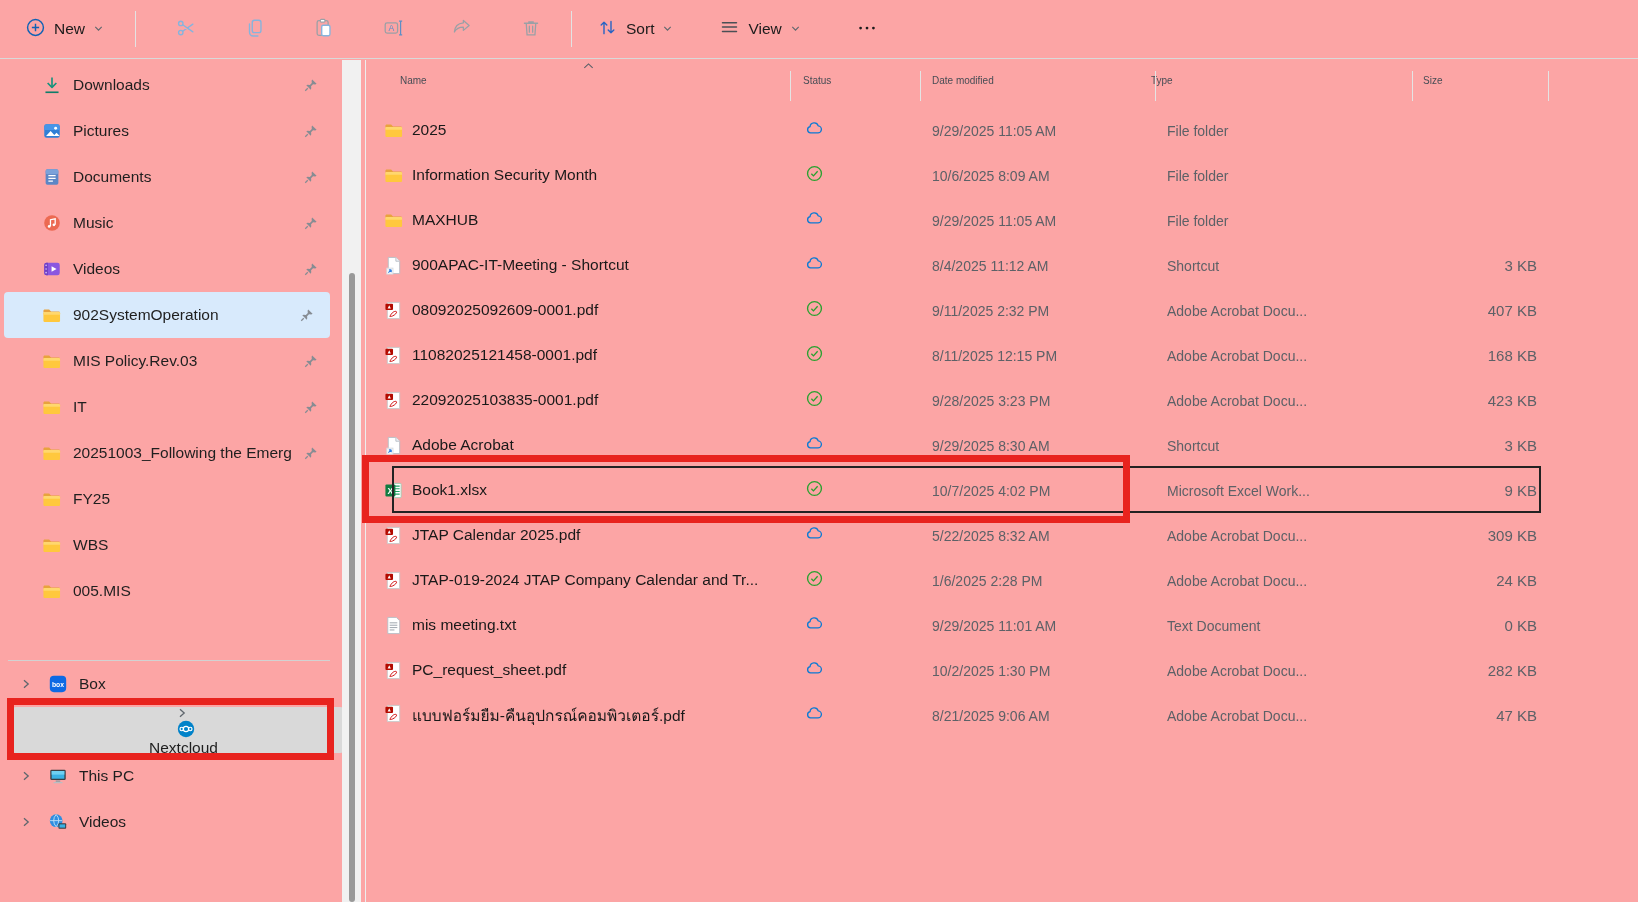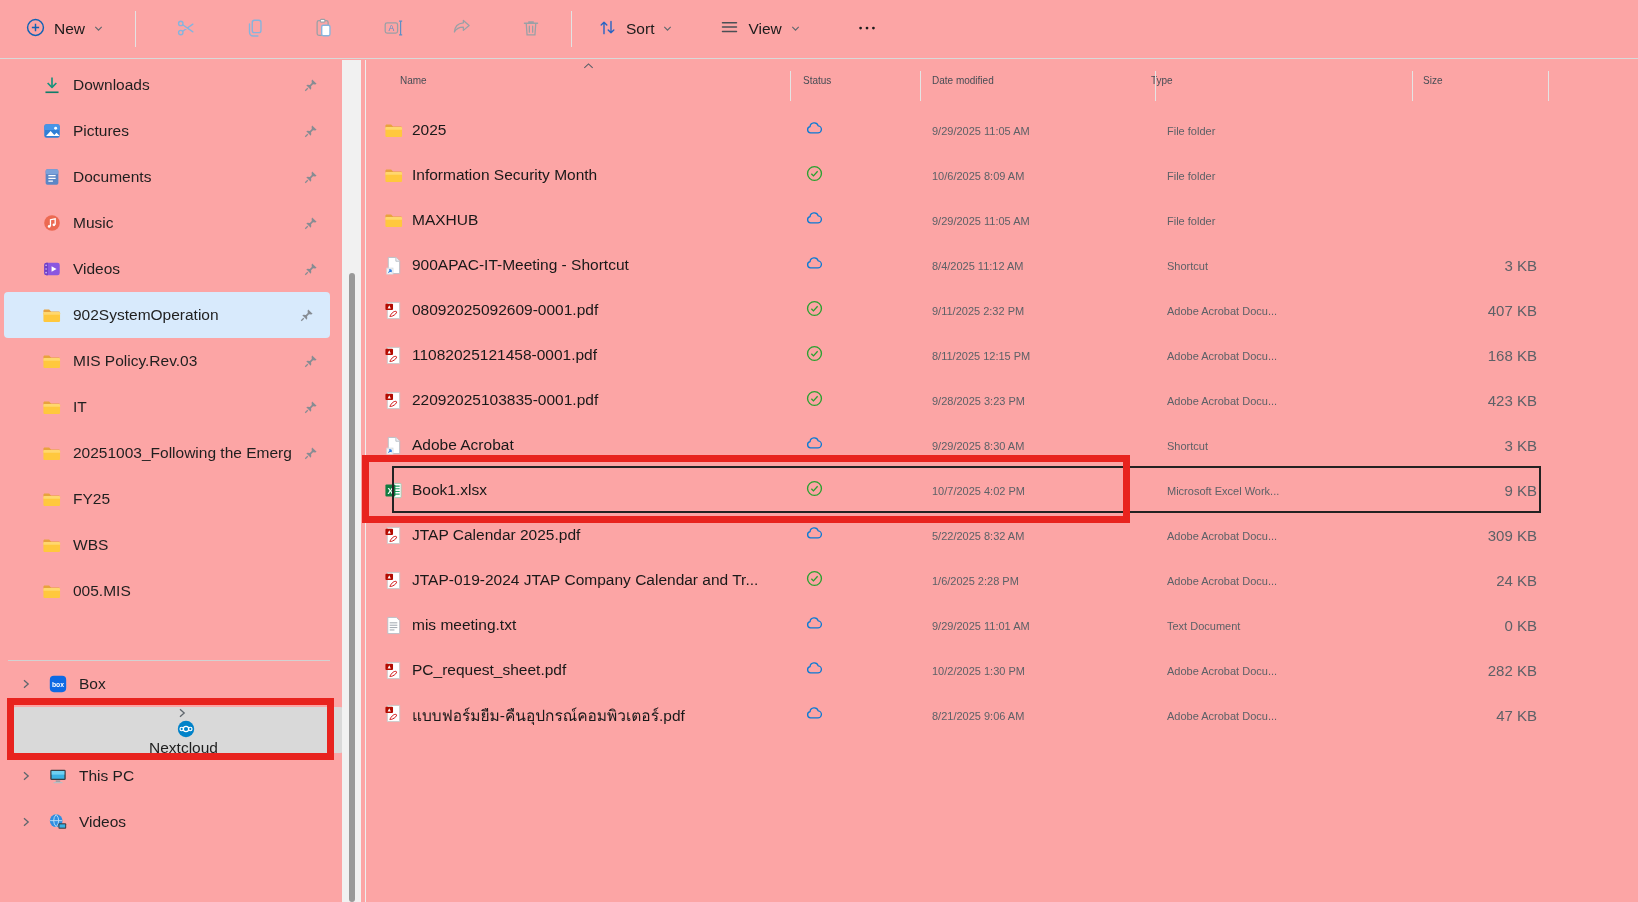--- a/index.html
+++ b/index.html
@@ -42,21 +42,21 @@
   .fl-header{position:absolute;left:0;top:2px;width:1181px;height:42px;font-size:10px;color:#474d55;}
   .hl{position:absolute;top:13px;white-space:nowrap;}
   .col-sep{position:absolute;top:9px;width:1px;height:30px;background:#e4e4e4;}
   .sort-caret{position:absolute;left:214px;top:-1px;}
   .rows{position:absolute;left:0;top:48px;width:1181px;}
   .frow{height:45px;display:grid;grid-template-columns:422px 130px 235px 257px 137px;align-items:center;}
   .c-name{display:flex;padding-left:16px;gap:8px;font-size:15.5px;color:#191919;
           white-space:nowrap;overflow:hidden;}
   .f-ic{width:20px;height:20px;flex:0 0 20px;display:flex;align-items:center;}
   .c-status{padding-left:15px;display:flex;align-items:center;}
-  .c-date,.c-type{padding-left:12px;font-size:11px;color:#5d6167;white-space:nowrap;}
+  .c-date,.c-type{padding-left:12px;font-size:14px;color:#5d6167;white-space:nowrap;}
   .c-size{padding-right:12px;text-align:right;font-size:15px;color:#5d6167;white-space:nowrap;}
 
   
   .sel-outline{position:absolute;left:392px;top:466px;width:1149px;height:47px;
                border:2px solid #222;box-sizing:border-box;pointer-events:none;}
   .anno{position:absolute;border:7px solid #e8231e;box-sizing:border-box;pointer-events:none;}
   .anno-book{left:362px;top:455px;width:768px;height:68px;}
   .anno-next{left:7px;top:698px;width:327px;height:62px;}
 </style>
 </head>

